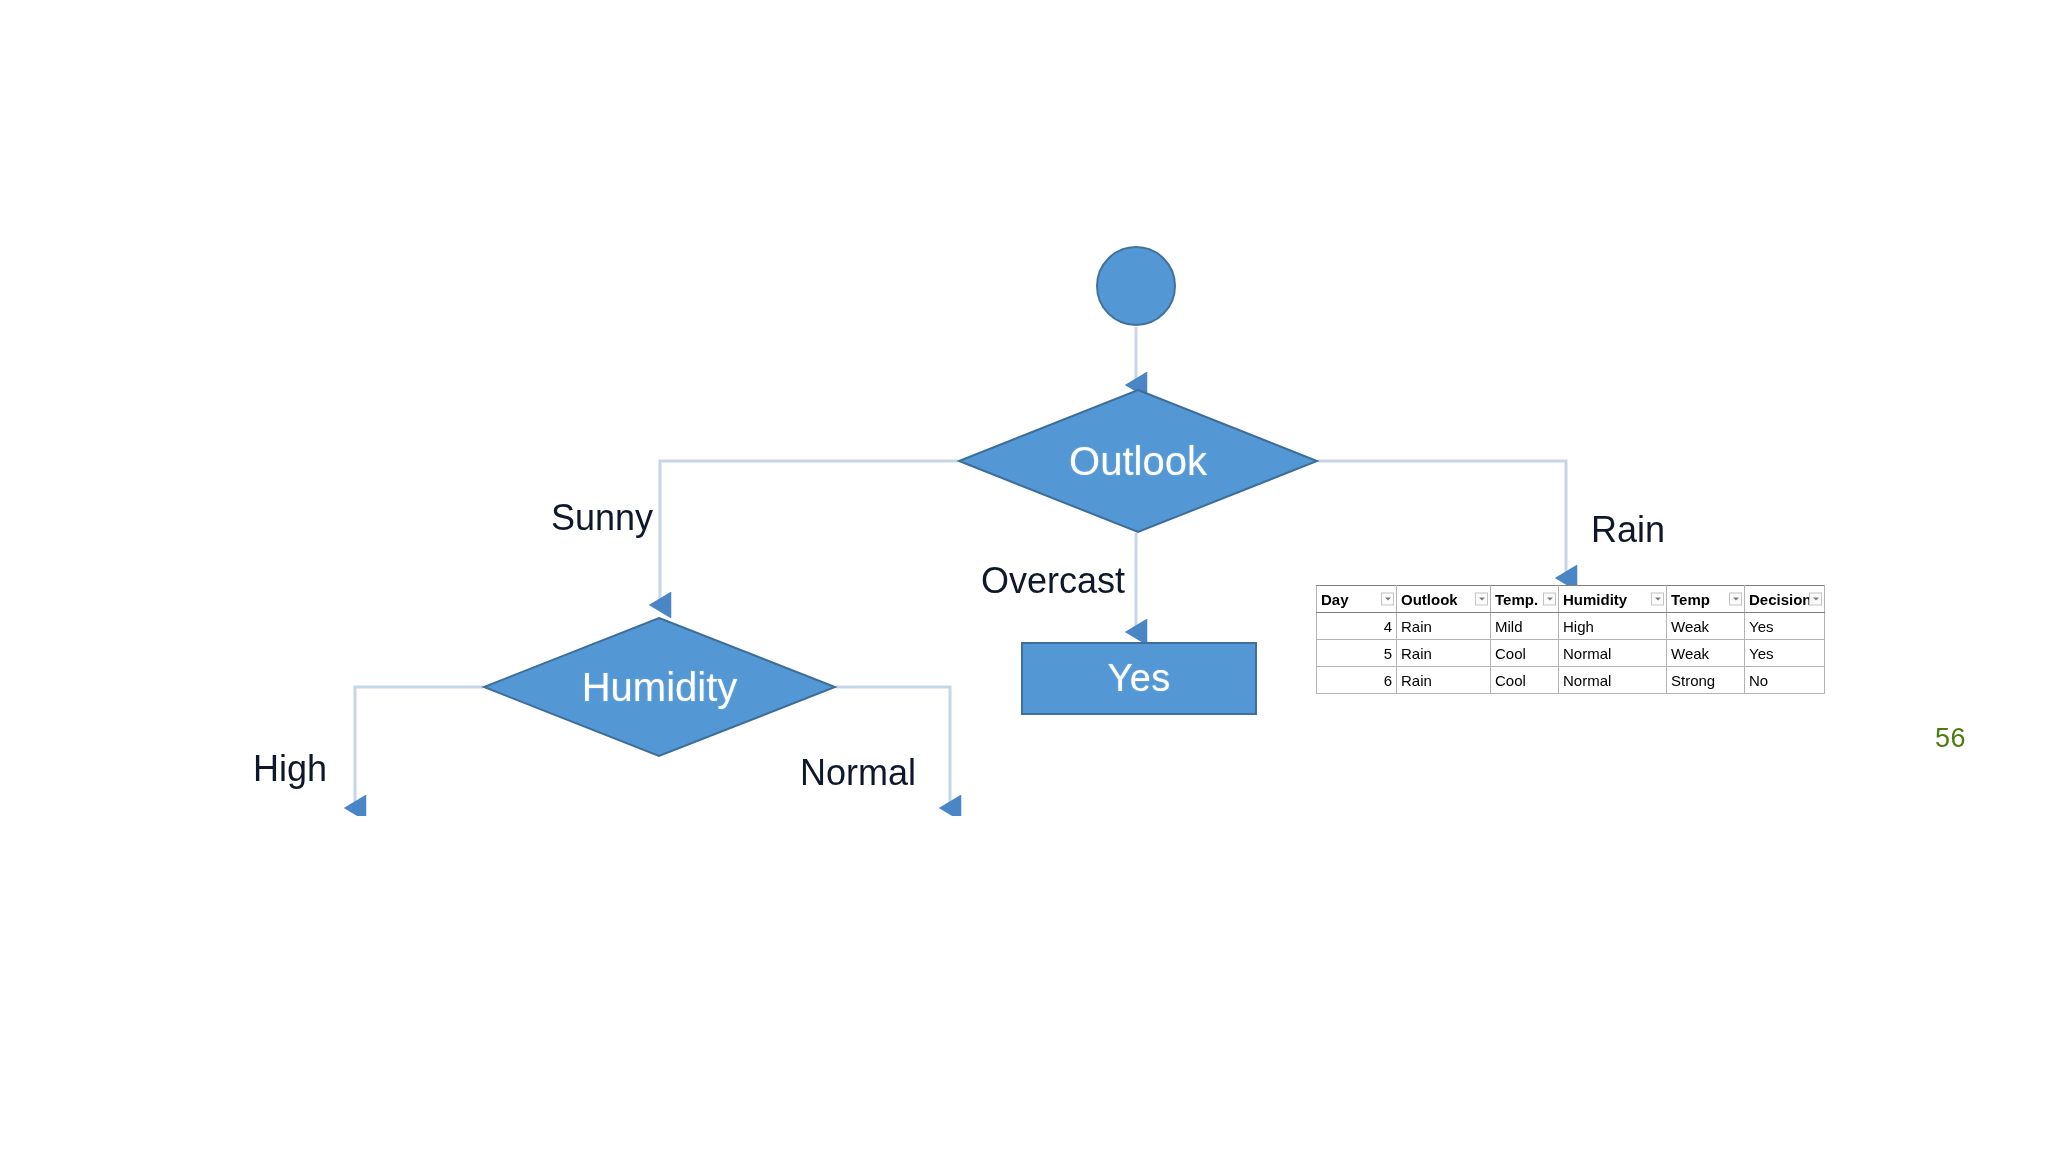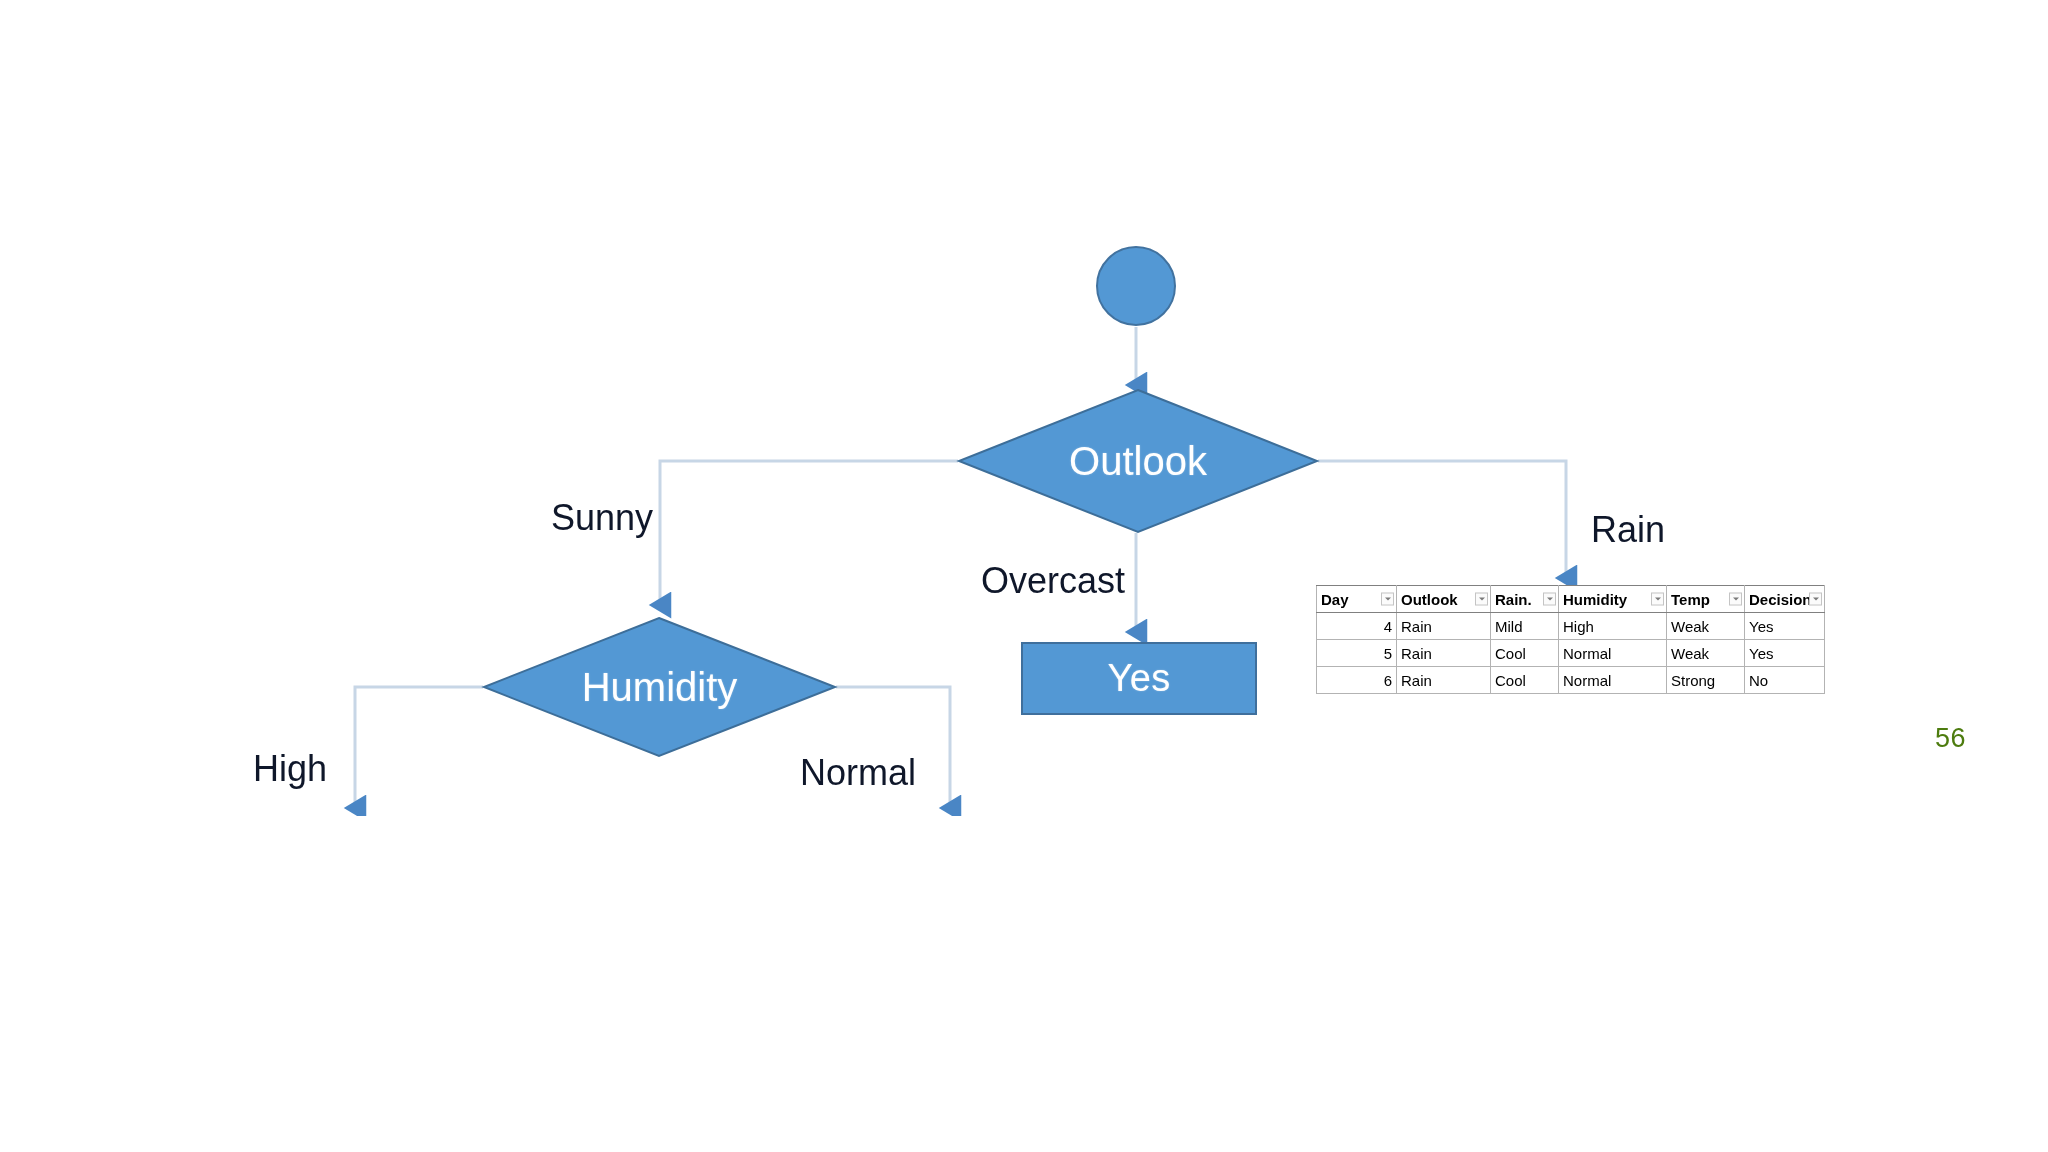--- a/index.html
+++ b/index.html
@@ -239,21 +239,21 @@
                 <span class="caret"></span>
               </span>
           </th>
           <th>
             <span>Outlook</span>
             <span class="filter-btn">
                 <span class="caret"></span>
               </span>
           </th>
           <th>
-            <span>Rain.</span>
+            <span>Temp.</span>
             <span class="filter-btn">
                 <span class="caret"></span>
               </span>
           </th>
           <th>
             <span>Humidity</span>
             <span class="filter-btn">
                 <span class="caret"></span>
               </span>
           </th>

